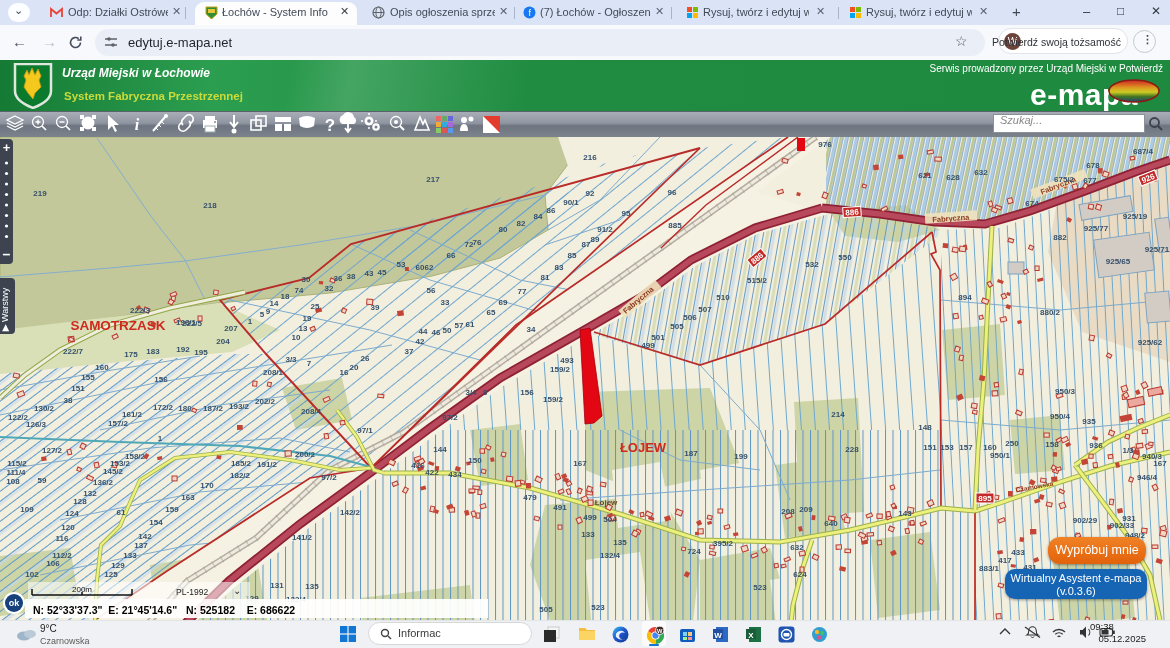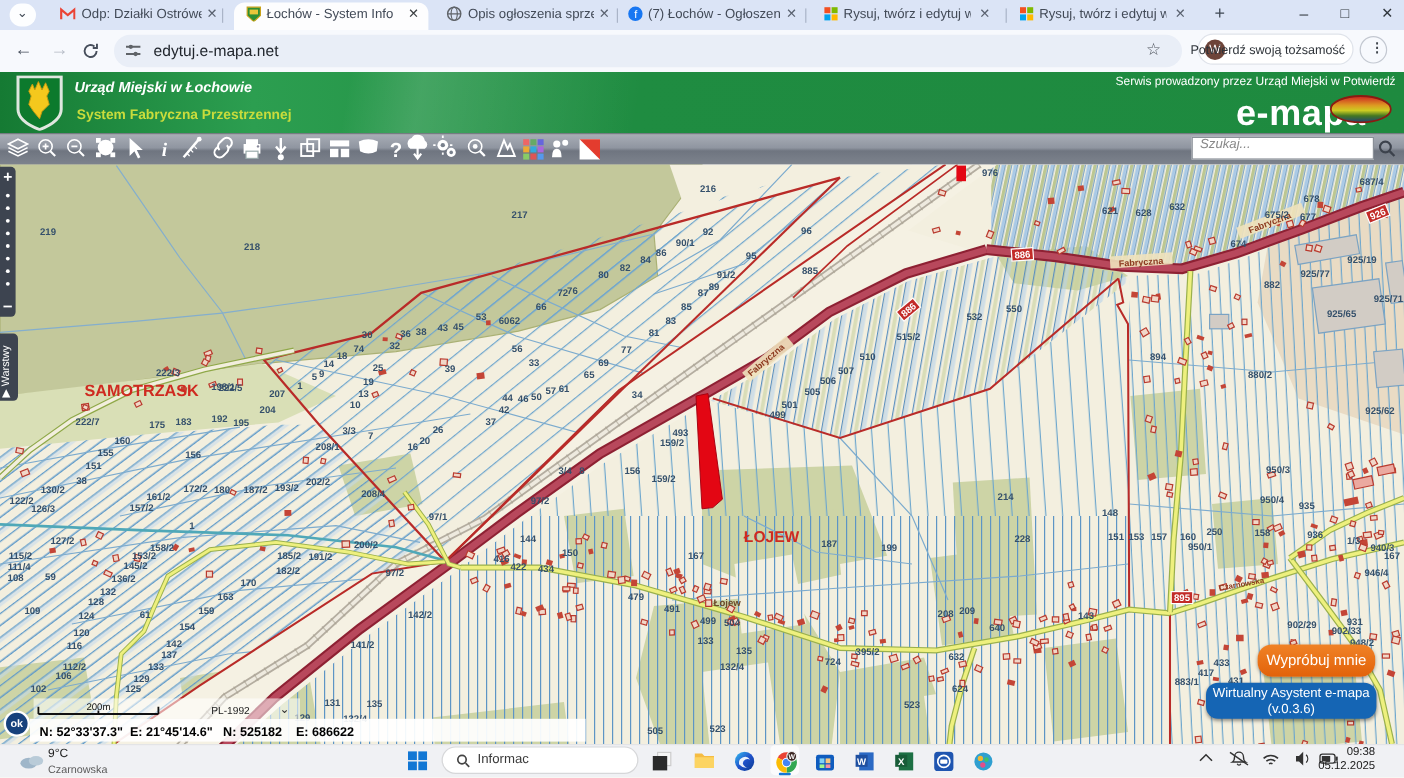--- a/index.html
+++ b/index.html
@@ -974,13 +974,13 @@
     <path d="M31,11 h11 q-1.8,-1 -1.8,-4.5 a3.7,3.7 0 0 0 -7.4,0 q0,3.5 -1.8,4.5 Z" fill="none" stroke="#333" stroke-width="1.1"></path>
     <path d="M35,12.5 a1.6,1.6 0 0 0 3,0" fill="none" stroke="#333" stroke-width="1"></path>
     <path d="M29,3 L44,13.5" stroke="#333" stroke-width="1.2"></path>
     <path d="M57,8 a8.5,8.5 0 0 1 12,0 M59.3,10.3 a5.5,5.5 0 0 1 7.4,0 M61.6,12.6 a2.4,2.4 0 0 1 2.8,0" fill="none" stroke="#333" stroke-width="1.3"></path>
     <path d="M84,6 v4.5 h2.5 l3.5,3.5 V2.5 L86.5,6 Z" fill="#333"></path>
     <path d="M92.5,5 a4.8,4.8 0 0 1 0,6.5" fill="none" stroke="#333" stroke-width="1.1"></path>
     <rect x="104" y="4.5" width="12.5" height="7.5" rx="2" fill="none" stroke="#333" stroke-width="1.1"></rect>
     <rect x="105.5" y="6" width="7" height="4.5" fill="#333"></rect>
     <rect x="117" y="6.5" width="1.8" height="3.5" fill="#333"></rect>
   </svg>
-<div style="position:absolute;left:1090px;top:621px;width:56px;text-align:right;font-size:9.5px;color:#1b1b1b">09:38</div>
+<div style="position:absolute;left:1090px;top:621px;width:56px;font-size:9.5px;color:#1b1b1b">09:38</div>
 <div style="position:absolute;left:1070px;top:633px;width:76px;text-align:right;font-size:9.5px;color:#1b1b1b">05.12.2025</div>
 </body></html>

